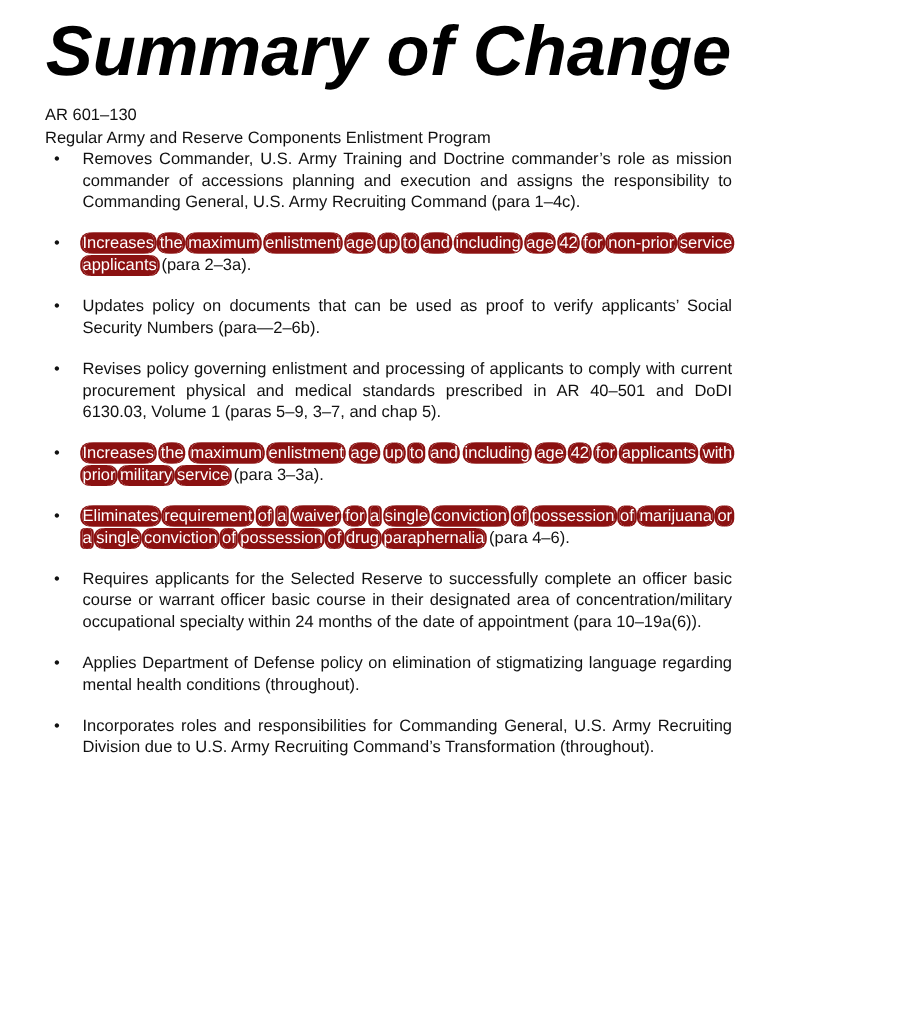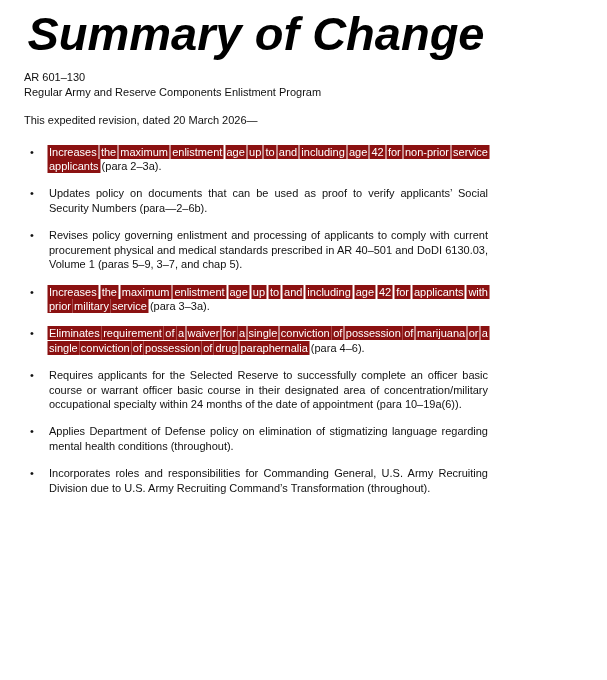--- a/index.html
+++ b/index.html
@@ -4,21 +4,21 @@
 <style>
   html, body { margin: 0; padding: 0; background: #ffffff; }
   .page {
     position: relative;
     box-sizing: border-box;
     width: 517px;
     height: 680px;
     background: #ffffff;
     color: #111111;
     font-family: "Liberation Sans", sans-serif;
-    padding: 6px 29px 0 24px;
+    padding: 6px 29px 0 30px;
     overflow: hidden;
   }
   .doc-title-main {
     font-family: "Liberation Sans", sans-serif;
     font-style: italic;
     font-weight: bold;
     font-size: 47px;
     line-height: 1.18;
     text-align: center;
     color: #000000;
@@ -50,36 +50,37 @@
     left: -19px;
     top: 0;
     font-size: 11px;
     color: #111111;
   }
   .hl {
     background: var(--hl, #8b1111);
     color: #ffffff;
     padding: 1px 0;
     box-shadow: 1.5px 0 0 var(--hl, #8b1111), -1.5px 0 0 var(--hl, #8b1111);
+    border-radius: 6px;
   }
 </style>
 </head>
 <body>
 
 <div class="page">
   <h1 class="doc-title-main">Summary of Change</h1>
 
   <div class="meta">
     <div>AR 601–130</div>
     <div>Regular Army and Reserve Components Enlistment Program</div>
   </div>
 
-  <div class="intro">This expedited revision, dated 20 March 2026—</div>
 
   <ul class="changes">
+      <li><span>Removes Commander, U.S. Army Training and Doctrine commander’s role as mission commander of accessions planning and execution and assigns the responsibility to Commanding General, U.S. Army Recruiting Command (para 1–4c).</span></li>
       <li><span class="hl">Increases</span> <span class="hl">the</span> <span class="hl">maximum</span> <span class="hl">enlistment</span> <span class="hl">age</span> <span class="hl">up</span> <span class="hl">to</span> <span class="hl">and</span> <span class="hl">including</span> <span class="hl">age</span> <span class="hl">42</span> <span class="hl">for</span> <span class="hl">non-prior</span> <span class="hl">service</span> <span class="hl">applicants</span><span> (para 2–3a).</span></li>
       <li><span>Updates policy on documents that can be used as proof to verify applicants’ Social Security Numbers (para—2–6b).</span></li>
       <li><span>Revises policy governing enlistment and processing of applicants to comply with current procurement physical and medical standards prescribed in AR 40–501 and DoDI 6130.03, Volume 1 (paras 5–9, 3–7, and chap 5).</span></li>
       <li><span class="hl">Increases</span> <span class="hl">the</span> <span class="hl">maximum</span> <span class="hl">enlistment</span> <span class="hl">age</span> <span class="hl">up</span> <span class="hl">to</span> <span class="hl">and</span> <span class="hl">including</span> <span class="hl">age</span> <span class="hl">42</span> <span class="hl">for</span> <span class="hl">applicants</span> <span class="hl">with</span> <span class="hl">prior</span> <span class="hl">military</span> <span class="hl">service</span><span> (para 3–3a).</span></li>
       <li><span class="hl">Eliminates</span> <span class="hl">requirement</span> <span class="hl">of</span> <span class="hl">a</span> <span class="hl">waiver</span> <span class="hl">for</span> <span class="hl">a</span> <span class="hl">single</span> <span class="hl">conviction</span> <span class="hl">of</span> <span class="hl">possession</span> <span class="hl">of</span> <span class="hl">marijuana</span> <span class="hl">or</span> <span class="hl">a</span> <span class="hl">single</span> <span class="hl">conviction</span> <span class="hl">of</span> <span class="hl">possession</span> <span class="hl">of</span> <span class="hl">drug</span> <span class="hl">paraphernalia</span><span> (para 4–6).</span></li>
       <li><span>Requires applicants for the Selected Reserve to successfully complete an officer basic course or warrant officer basic course in their designated area of concentration/military occupational specialty within 24 months of the date of appointment (para 10–19a(6)).</span></li>
       <li><span>Applies Department of Defense policy on elimination of stigmatizing language regarding mental health conditions (throughout).</span></li>
       <li><span>Incorporates roles and responsibilities for Commanding General, U.S. Army Recruiting Division due to U.S. Army Recruiting Command’s Transformation (throughout).</span></li>
     </ul>
 </div>

